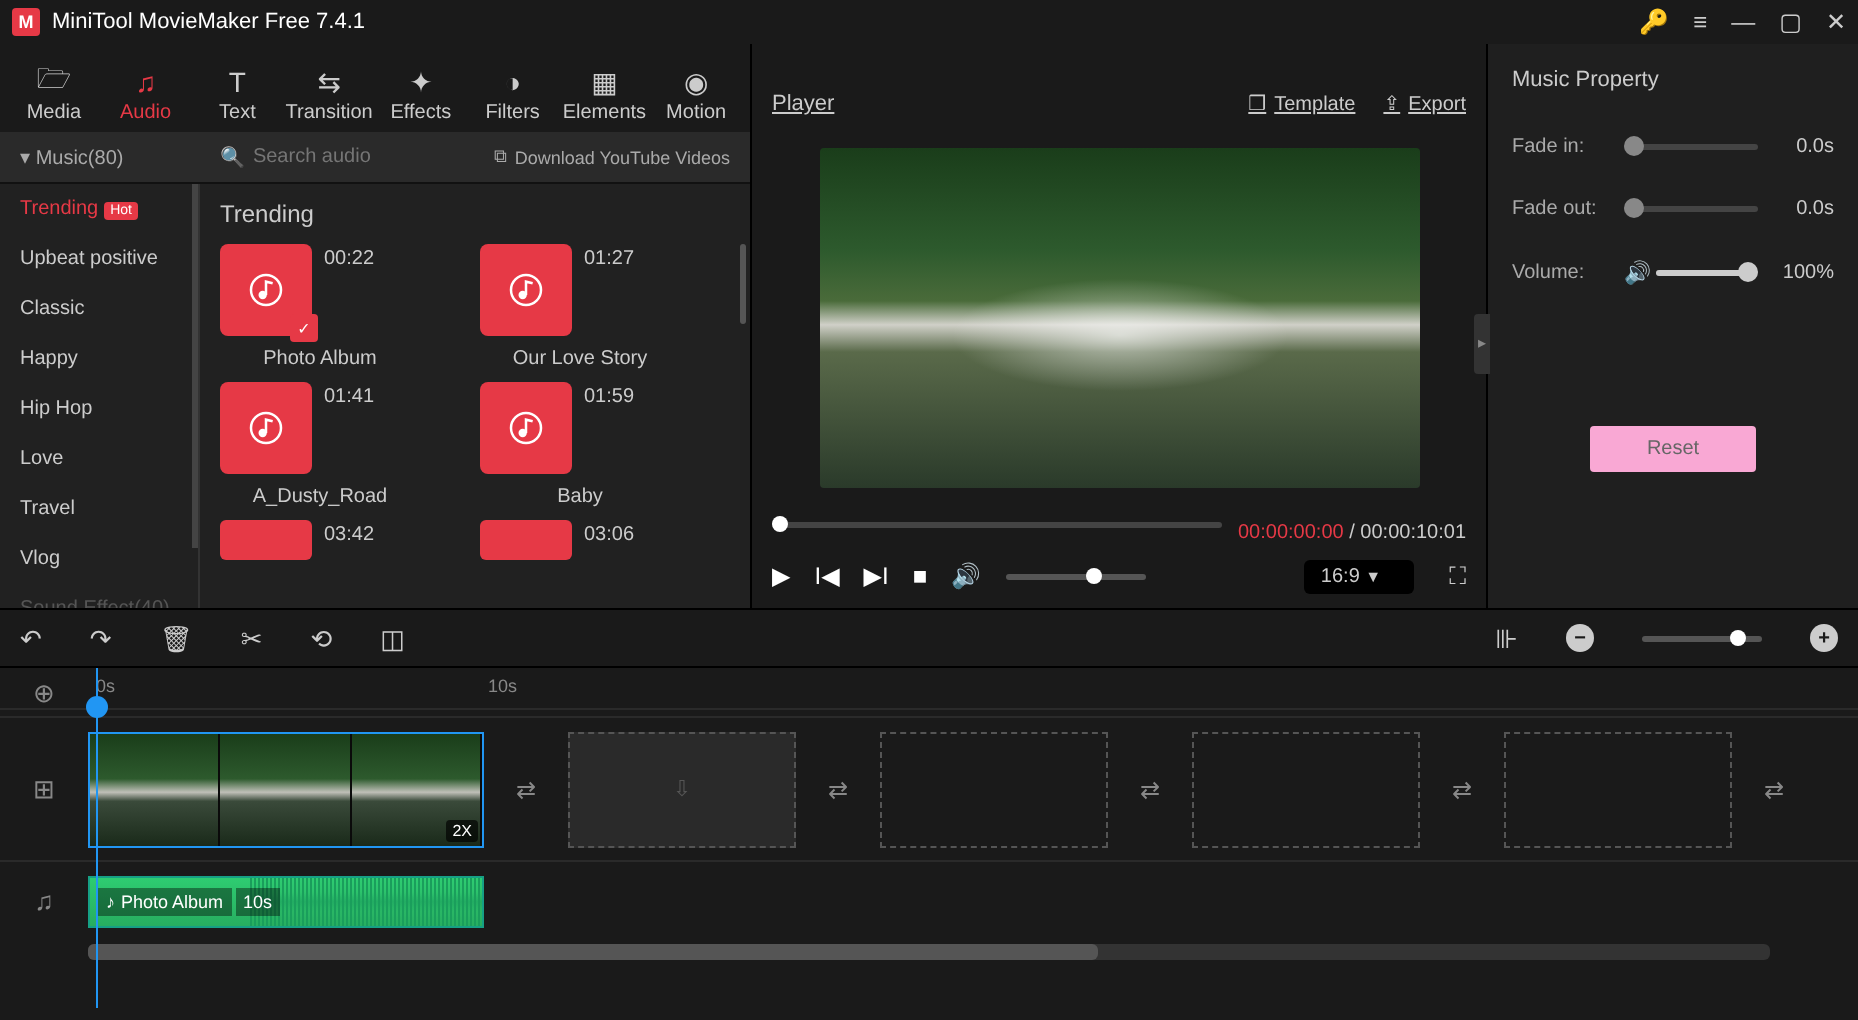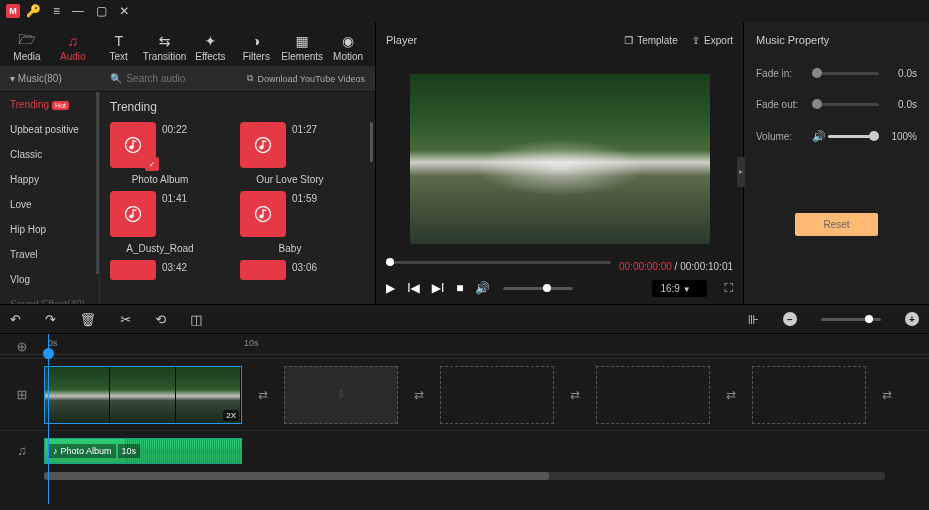--- a/index.html
+++ b/index.html
@@ -38,21 +38,21 @@
 .audio-card { width:100px; display:flex; flex-direction:column; align-items:center;}
 .card-top {display:flex; align-items:flex-start; gap:6px; width:100%;}
 .thumb { width:46px; height:46px; background:#e63946; border-radius:4px; display:flex; align-items:center; justify-content:center; position:relative;}
 .thumb.short{height:20px; border-radius:3px;}
 .thumb svg { width:22px; height:22px; }
 .check-badge { position:absolute; bottom:-3px; right:-3px; width:14px; height:14px; background:#e63946; border-radius:2px; display:flex; align-items:center; justify-content:center; color:#fff; font-size:8px;}
 .dur { font-size:10px; color:#ccc; padding-top:2px;}
 .card-name { font-size:10px; color:#ccc; margin-top:6px; text-align:center; width:100%;}
 
 .panel-mid { width:368px; background:#1a1a1a; display:flex; flex-direction:column; border-right:1px solid #000;}
-.player-head { height:36px; display:flex; align-items:center; padding:0 10px; }
+.player-head { height:36px; display:flex; align-items:flex-end; padding:0 10px;text-decoration:underline; }
 .player-head .pl-title{flex:1; font-size:11px; color:#ccc;}
 .pl-btn { display:flex; align-items:center; gap:4px; color:#ccc; font-size:10px; margin-left:14px; cursor:pointer;}
 .preview { flex:1; display:flex; align-items:center; justify-content:center; padding:4px 22px 0 22px; position:relative;}
 .preview-img { width:300px; height:170px; background:linear-gradient(180deg,#1a3d1a 0%,#2d5a2d 30%,#4a6b3a 45%,#d0d0c8 52%,#5a6a4a 60%,#2a3a2a 100%); border-radius:2px; position:relative; overflow:hidden;}
 .preview-img::before{content:''; position:absolute; inset:0; background:radial-gradient(ellipse 120px 40px at 50% 55%, rgba(255,255,255,.6), transparent 70%);}
 .expand-handle{position:absolute; right:-2px; top:50%; width:8px; height:30px; background:#333; border-radius:2px 0 0 2px; display:flex; align-items:center; justify-content:center; font-size:8px; color:#888;}
 .scrub { padding:6px 10px 0 10px; display:flex; align-items:flex-start; gap:8px;}
 .scrub-bar { flex:1; height:3px; background:#444; border-radius:2px; position:relative;}
 .scrub-bar::before{content:''; position:absolute; left:0; top:-3px; width:8px; height:8px; background:#fff; border-radius:50%;}
 .tc { font-size:10px; }
@@ -69,21 +69,21 @@
 .panel-right { flex:1; background:#1f1f1f; display:flex; flex-direction:column;}
 .pr-head { height:36px; display:flex; align-items:center; padding:0 12px; font-size:11px; color:#ccc;}
 .prop-row { display:flex; align-items:center; padding:10px 12px; gap:2px;}
 .prop-label { width:54px; font-size:10px; color:#aaa;}
 .slider-mini { flex:1; height:3px; background:#444; border-radius:2px; position:relative;}
 .slider-mini::after{content:''; position:absolute; left:0; top:-4px; width:10px; height:10px; background:#888; border-radius:50%;}
 .slider-mini.full::after{left:calc(100% - 10px); background:#ccc;}
 .slider-mini.full::before{content:''; position:absolute; left:0; right:5px; top:0; height:3px; background:#ccc; border-radius:2px;}
 .prop-val { width:36px; text-align:right; font-size:10px; color:#ccc;}
 .vol-icon-sm{color:#ccc; font-size:11px;}
-.reset-btn { margin:60px auto 0; background:#fdba74; color:#666; border:none; padding:6px 28px; font-size:10px; border-radius:2px; cursor:pointer;}
+.reset-btn { margin:60px auto 0; background:#f9a8d4; color:#666; border:none; padding:6px 28px; font-size:10px; border-radius:2px; cursor:pointer;}
 
 .toolbar { height:30px; background:#1a1a1a; display:flex; align-items:center; padding:0 10px; gap:24px; border-top:1px solid #000; border-bottom:1px solid #000;}
 .tool-ic { color:#ccc; font-size:13px; cursor:pointer;}
 .tool-spacer{flex:1;}
 .zoom-bar { width:60px; height:3px; background:#555; border-radius:2px; position:relative;}
 .zoom-bar::after{content:''; position:absolute; right:8px; top:-3px; width:8px; height:8px; background:#fff; border-radius:50%;}
 .zoom-btn { width:14px; height:14px; border-radius:50%; background:#ccc; color:#1a1a1a; display:flex; align-items:center; justify-content:center; font-size:10px; cursor:pointer; font-weight:bold;}
 
 .timeline { flex:1; background:#1a1a1a; display:flex; flex-direction:column; height:176px;}
 .ruler { height:20px; display:flex; position:relative; padding-left:20px;}
@@ -109,20 +109,21 @@
 .hscroll{height:8px; margin:2px 44px 0 44px; background:#333; border-radius:3px; position:relative;}
 .hscroll::after{content:''; position:absolute; left:0; width:60%; top:0; bottom:0; background:#555; border-radius:3px;}
 
 svg.note{width:20px;height:20px;}
 </style>
 </head>
 <body>
 
 <div class="titlebar">
   <div class="logo">M</div>
+  <div class="title-text">MiniTool MovieMaker Free 7.4.1</div>
   <div class="win-icons">
     <span class="key-icon">🔑</span>
     <span>≡</span>
     <span>—</span>
     <span>▢</span>
     <span>✕</span>
   </div>
 </div>
 
 <div class="upper">
@@ -172,22 +173,22 @@
           <span>⧉</span>
           <span>Download YouTube Videos</span>
         </div>
     </div>
     <div class="media-body">
       <div class="cat-list">
         <div class="cat-item active"><span>Trending</span><span class="hot-badge">Hot</span></div>
         <div class="cat-item">Upbeat positive</div>
         <div class="cat-item">Classic</div>
         <div class="cat-item">Happy</div>
+        <div class="cat-item">Hip Hop</div>
         <div class="cat-item">Love</div>
-        <div class="cat-item">Hip Hop</div>
         <div class="cat-item">Travel</div>
         <div class="cat-item">Vlog</div>
         <div class="cat-item" style="opacity:.3">Sound Effect(40)</div>
       </div>
       <div class="audio-grid">
         <div class="grid-title">Trending</div>
         <div class="grid-row">
           <div class="audio-card">
             <div class="card-top">
                 <div class="thumb">

